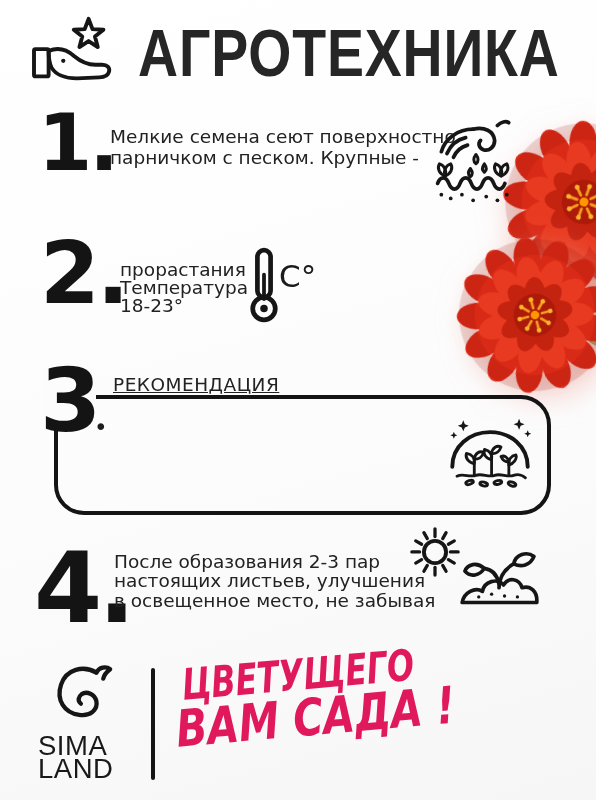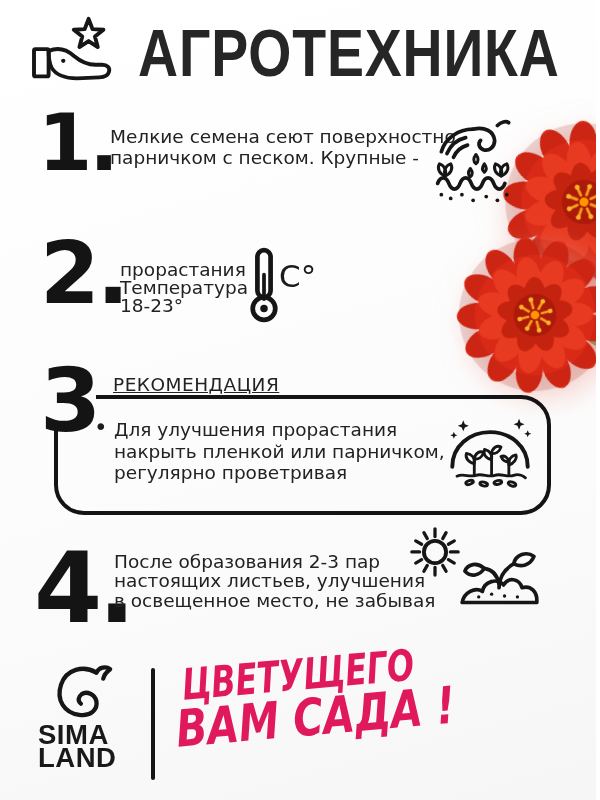--- a/index.html
+++ b/index.html
@@ -12,22 +12,22 @@
   .num{font-weight:700;line-height:1;color:#141414;letter-spacing:-3px;white-space:nowrap;}
   .body-text{font-size:18.5px;color:#222;}
   .body-text div{white-space:nowrap;}
   .ic{stroke:#161616;fill:none;stroke-linecap:round;stroke-linejoin:round;}
   .num3-wrap{z-index:3;}
   .num3-wrap::before{content:'';position:absolute;left:4px;top:12px;right:2px;bottom:14px;background:#fcfcfc;z-index:-1;}
   .box3{border:4px solid #141414;border-radius:30px;background:transparent;z-index:2;}
   .flower{filter:drop-shadow(5px 9px 14px rgba(236,160,150,0.55));z-index:1;}
   .fshadow{background:radial-gradient(closest-side,rgba(246,199,190,0.85),rgba(246,199,190,0) 72%);z-index:0;}
   .greenbit{background:#6a9a39;border-radius:50%;transform:rotate(32deg);z-index:0;}
-  .brand{font-family:"Liberation Sans",sans-serif;font-weight:700;font-size:27.5px;line-height:22.5px;
-         letter-spacing:0.5px;color:#191919;}
+  .brand{font-family:"Liberation Sans",sans-serif;font-weight:400;font-size:27.5px;line-height:22.5px;
+         letter-spacing:0.5px;color:#191919;margin-top:11px;}
   .slogan{font-weight:700;font-style:italic;line-height:1;white-space:nowrap;transform-origin:left top;}
   .divider{background:#151515;border-radius:2px;}
   .content{z-index:2;}
 </style>
 </head>
 <body>
 
 <div class="page">
 
   <svg width="0" height="0" style="position:absolute" aria-hidden="true">
@@ -178,25 +178,20 @@
       <circle cx="17" cy="66" r="12" stroke-width="5"></circle>
     </g>
     <circle cx="17" cy="66" r="4" fill="#161616"></circle>
   </svg>
   <div class="abs content" style="left:279px;top:258px;font-size:31px;color:#1b1b1b;">C°</div>
 
   <div class="abs body-text content" style="left:113px;top:374px;letter-spacing:0.5px;text-decoration:underline;">РЕКОМЕНДАЦИЯ</div>
   <div class="abs box3 content" style="left:54px;top:395px;width:489px;height:112px;"></div>
   <div class="abs num num3-wrap content" style="left:40px;top:357px;font-size:88px;">3</div>
   <div class="abs content" style="left:94px;top:414px;font-size:23px;z-index:3;">•</div>
-  <div class="abs body-text content" style="left:114px;top:419px;line-height:21.5px;z-index:3;">
-    <div>Для улучшения прорастания</div>
-    <div>накрыть пленкой или парничком,</div>
-    <div>регулярно проветривая</div>
-  </div>
   <svg class="abs content" viewBox="0 0 112 88" style="left:446px;top:412px;width:88px;height:78px;z-index:3;">
     <g class="ic" stroke-width="5">
       <path d="M8,64 C8,38 30,20 56,20 C82,20 104,38 104,64"></path>
     </g>
     <g class="ic" stroke-width="3.6">
       <path d="M36,74 L36,54"></path>
       <path d="M36,60 C29,59 24,53 26,47 C33,48 37,53 36,60 Z"></path>
       <path d="M36,54 C37,47 43,43 48,46 C46,52 41,55 36,54 Z"></path>
       <path d="M58,74 L58,46"></path>
       <path d="M58,55 C51,54 47,48 49,42 C56,44 59,49 58,55 Z"></path>

